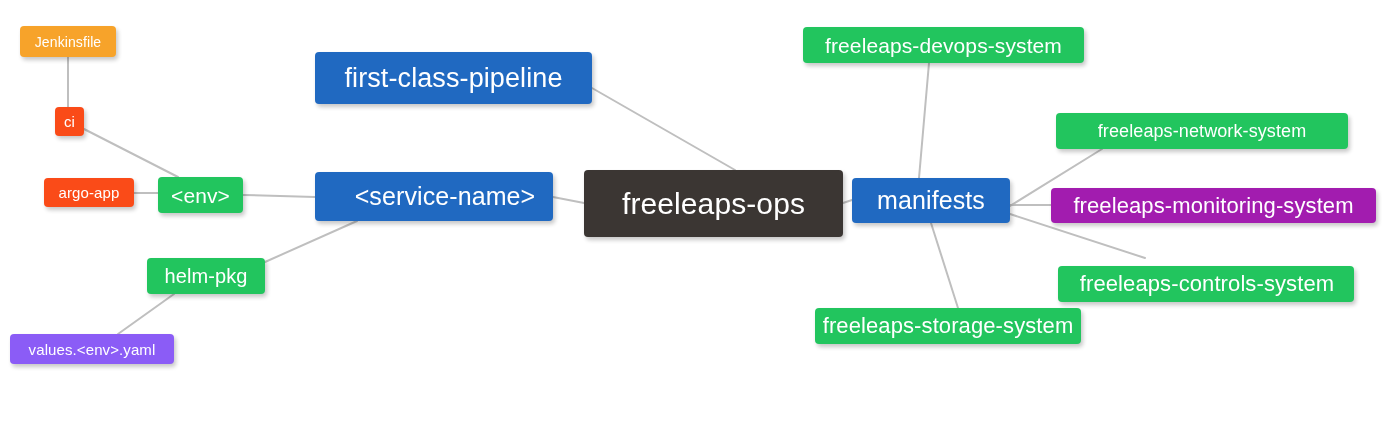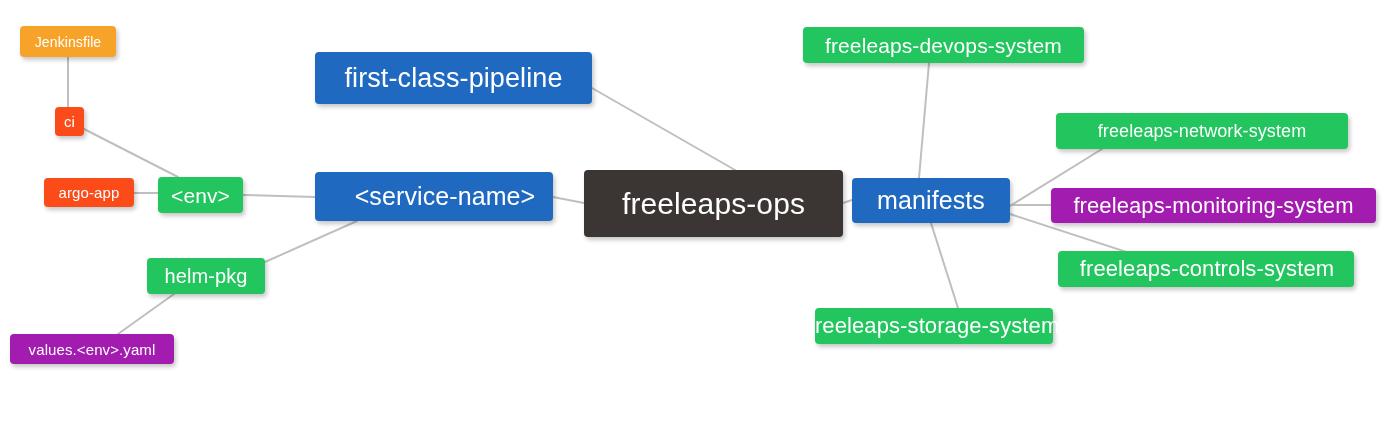--- a/index.html
+++ b/index.html
@@ -85,32 +85,32 @@
       </div>
       <div class="node" style="left: 55px; top: 107px; width: 29px; height: 29px; background: rgb(250, 75, 24); color: rgb(255, 255, 255); font-size: 15px;">
         <span class="node-label">ci</span>
       </div>
       <div class="node" style="left: 20px; top: 26px; width: 96px; height: 31px; background: rgb(247, 163, 42); color: rgb(255, 255, 255); font-size: 14px;">
         <span class="node-label">Jenkinsfile</span>
       </div>
       <div class="node" style="left: 44px; top: 178px; width: 90px; height: 29px; background: rgb(250, 75, 24); color: rgb(255, 255, 255); font-size: 15px;">
         <span class="node-label">argo-app</span>
       </div>
-      <div class="node" style="left: 10px; top: 334px; width: 164px; height: 30px; background: #a21caf; color: rgb(255, 255, 255); font-size: 15px;">
+      <div class="node" style="left: 10px; top: 334px; width: 164px; height: 30px; background: #8b5cf6; color: rgb(255, 255, 255); font-size: 15px;">
         <span class="node-label">values.&lt;env&gt;.yaml</span>
       </div>
       <div class="node" style="left: 803px; top: 27px; width: 281px; height: 36px; background: rgb(34, 197, 94); color: rgb(255, 255, 255); font-size: 21px;">
         <span class="node-label">freeleaps-devops-system</span>
       </div>
       <div class="node" style="left: 1056px; top: 113px; width: 292px; height: 36px; background: rgb(34, 197, 94); color: rgb(255, 255, 255); font-size: 18px;">
         <span class="node-label">freeleaps-network-system</span>
       </div>
       <div class="node" style="left: 1051px; top: 188px; width: 325px; height: 35px; background: #a21caf; color: rgb(255, 255, 255); font-size: 22px;">
         <span class="node-label">freeleaps-monitoring-system</span>
       </div>
-      <div class="node" style="left: 1058px; top: 251px; width: 296px; height: 36px; background: rgb(34, 197, 94); color: rgb(255, 255, 255); font-size: 22px; padding-left: 12px;">
+      <div class="node" style="left: 1058px; top: 266px; width: 296px; height: 36px; background: rgb(34, 197, 94); color: rgb(255, 255, 255); font-size: 22px; padding-left: 12px;">
         <span class="node-label">freeleaps-controls-system</span>
       </div>
-      <div class="node" style="left: 815px; top: 308px; width: 238px; height: 36px; background: rgb(34, 197, 94); color: rgb(255, 255, 255); font-size: 22px; text-align: center;">
+      <div class="node" style="left: 815px; top: 308px; width: 266px; height: 36px; background: rgb(34, 197, 94); color: rgb(255, 255, 255); font-size: 22px; text-align: center;">
         <span class="node-label">freeleaps-storage-system</span>
       </div>
     </div>
 </div>
 
 </body></html>

